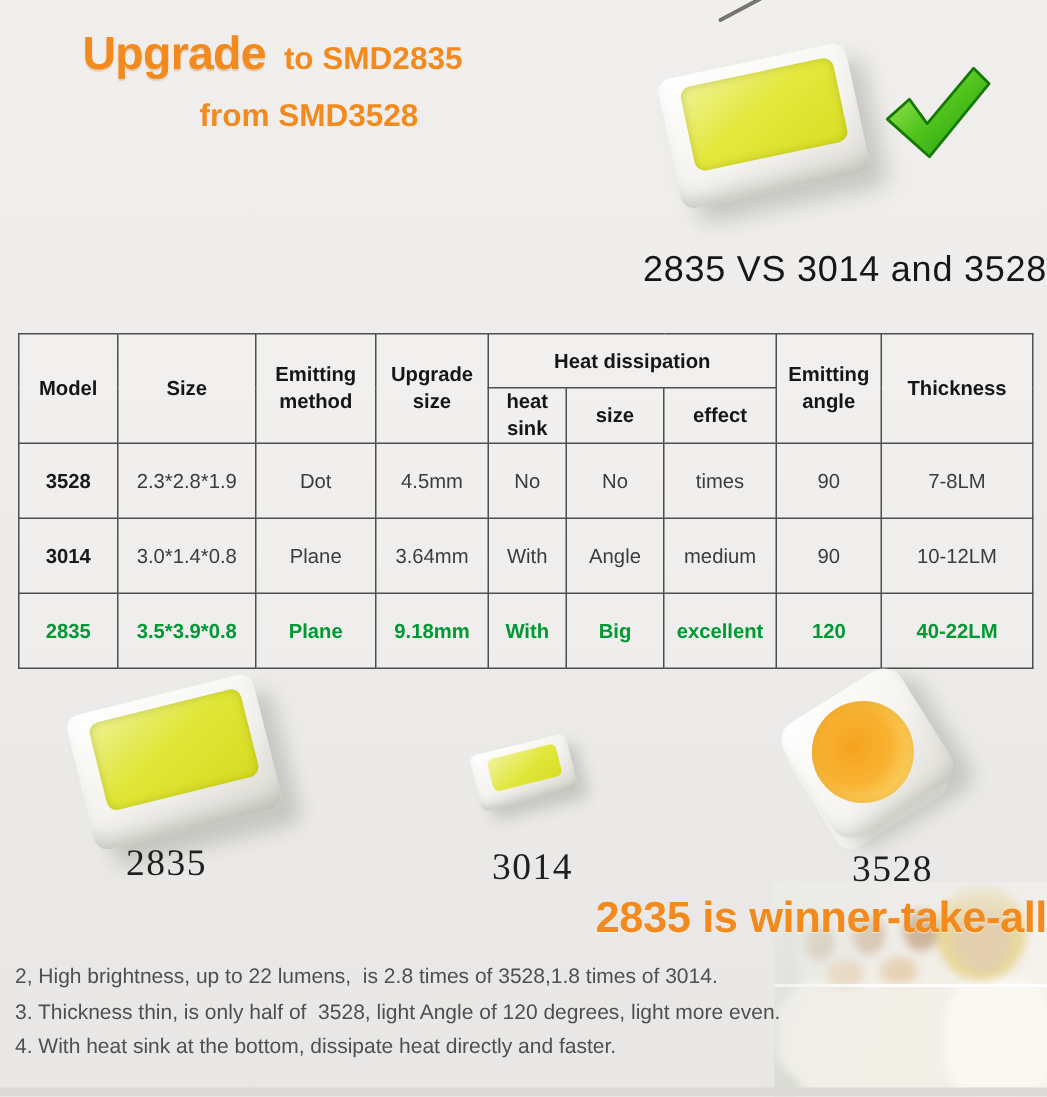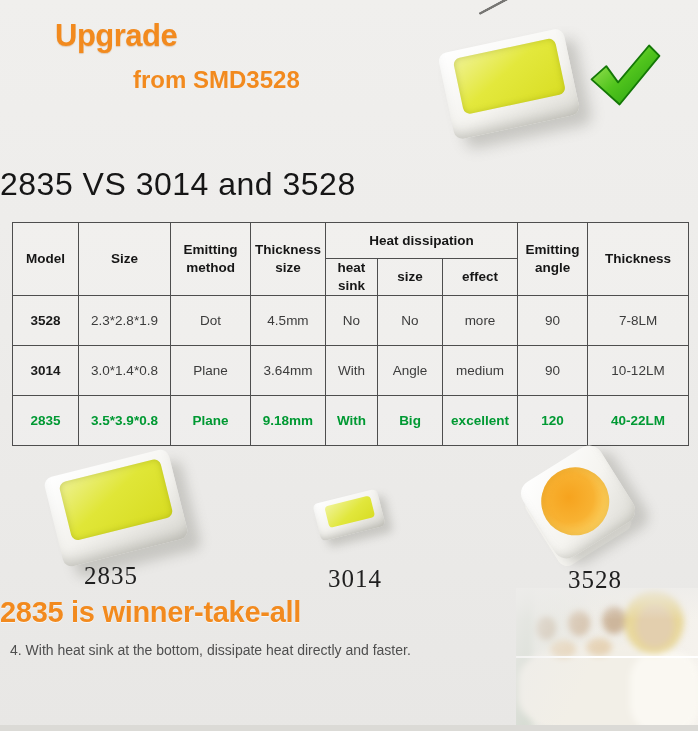--- a/index.html
+++ b/index.html
@@ -7,39 +7,39 @@
     position:relative; width:698px; height:731px; overflow:hidden;
     background:linear-gradient(180deg,#f0efed 0%,#edecea 45%,#e8e7e5 100%);
     font-family:"Liberation Sans","DejaVu Sans",sans-serif;
   }
 
   
   .promo-line1 { position:absolute; left:55px; top:18px; display:flex; align-items:baseline; gap:12px; }
   .promo-word  { font-size:31px; font-weight:800; color:#f28a1e; letter-spacing:-0.5px;
                  text-shadow:0 1px 1px rgba(180,90,0,.25); }
   .promo-rest  { font-size:21px; font-weight:700; color:#f28a1e; }
-  .promo-line2 { position:absolute; left:133px; top:66px; font-size:24px; font-weight:700; color:#f28a1e; }
+  .promo-line2 { position:absolute; left:133px; top:66px; font-size:21px; font-weight:700; color:#f28a1e; }
 
   .needle { position:absolute; left:477px; top:4px; width:36px; height:0;
             border-top:3px solid #63625f; transform:rotate(-28deg); border-radius:2px; opacity:.85; }
 
   
   .hero-chip { position:absolute; left:445px; top:40px; width:128px; height:88px;
                transform:rotate(-12deg); background:linear-gradient(160deg,#ffffff 0%,#f4f3ef 60%,#dddcd6 100%);
                border-radius:9px; box-shadow:10px 12px 14px rgba(110,110,100,.30),
                inset 0 -12px 14px -8px rgba(140,140,130,.45); }
   .hero-chip .face { position:absolute; left:11%; right:8%; top:9%; bottom:26%;
                background:linear-gradient(150deg,#f0f295 0%,#e3e83c 45%,#d9de24 100%);
                border-radius:7px; box-shadow:inset 0 0 6px rgba(120,130,0,.35); }
 
   .check-icon { position:absolute; left:586px; top:44px; width:76px; height:62px; }
 
   
-  .vs-title { position:absolute; left:0; right:0; top:166px; text-align:left;
-              font-size:32px; color:#161616; letter-spacing:.5px; }
+  .vs-title { position:absolute; left:0; right:0; top:166px; text-align:right;
+              font-size:24px; color:#161616; letter-spacing:.5px; }
 
   
   .cmp-table { position:absolute; left:12px; top:222px; border-collapse:collapse;
                table-layout:fixed; width:676px; background:rgba(255,255,255,.18); }
   .cmp-table th, .cmp-table td { border:1px solid #4e4e4e; text-align:center;
                vertical-align:middle; padding:0 2px; }
   .cmp-table thead th { font-weight:700; font-size:13.5px; color:#161616; line-height:1.3; }
   .cmp-table tr.h1 { height:36px; } .cmp-table tr.h2 { height:37px; }
   .cmp-table tbody tr { height:50px; }
   .cmp-table tbody td { font-size:13.5px; color:#3c3c3c; }
@@ -68,21 +68,21 @@
   .chip-3528 .dome { position:absolute; left:10px; top:8px; width:68px; height:68px; border-radius:50%;
                background:radial-gradient(circle at 45% 40%, #f6a31e 0%, #f8b232 45%, #fcd565 75%, #ffeeb0 100%);
                box-shadow:inset 0 0 8px rgba(200,120,0,.35); }
   .chip-label { position:absolute; font-family:"Liberation Serif","DejaVu Serif",serif;
                font-size:25px; color:#1f1f1f; letter-spacing:1px; }
   .lbl-2835 { left:84px;  top:562px; }
   .lbl-3014 { left:328px; top:565px; }
   .lbl-3528 { left:568px; top:566px; }
 
   
-  .winner { position:absolute; left:0; right:0; top:596px; text-align:left;
+  .winner { position:absolute; left:0; right:0; top:596px; text-align:right;
             font-size:29px; font-weight:800; color:#f28a1e; letter-spacing:-0.3px;
             text-shadow:0 1px 0 rgba(255,255,255,.65); z-index:2; }
   .bullets { position:absolute; left:10px; top:639px; z-index:2; }
   .bullet  { font-size:14px; color:#4f4f4f; line-height:23.5px; white-space:pre; }
 
   
   .people { position:absolute; left:516px; top:588px; width:182px; height:143px; z-index:0; overflow:hidden;
             background:linear-gradient(100deg,#dfe3da 0%,#efede7 40%,#f6f3ee 100%); }
   .people .wash { position:absolute; inset:-6px; filter:blur(3px); }
   .blob { position:absolute; border-radius:50%; }
@@ -103,20 +103,21 @@
 
   .bottom-strip { position:absolute; left:0; bottom:0; width:100%; height:6px; background:#dbdad6; }
 </style>
 </head>
 <body>
 
 <div class="canvas">
 
   <div class="promo-line1">
     <span class="promo-word">Upgrade</span>
+    <span class="promo-rest">to SMD2835</span>
   </div>
   <div class="promo-line2">from SMD3528</div>
 
   <div class="needle"></div>
 
   <div class="hero-chip">
     <div class="face"></div>
   </div>
   <svg class="check-icon" viewBox="0 0 100 84">
     <defs>
@@ -141,40 +142,40 @@
         <col style="width:65px">
         <col style="width:75px">
         <col style="width:70px">
         <col style="width:101px">
     </colgroup>
     <thead>
       <tr class="h1">
         <th rowspan="2">Model</th>
         <th rowspan="2">Size</th>
         <th rowspan="2">Emitting method</th>
-        <th rowspan="2">Thickness size</th>
+        <th rowspan="2">Upgrade size</th>
         <th colspan="3">Heat dissipation</th>
         <th rowspan="2">Emitting angle</th>
         <th rowspan="2">Thickness</th>
       </tr>
       <tr class="h2">
         <th>heat sink</th>
         <th>size</th>
         <th>effect</th>
       </tr>
     </thead>
     <tbody>
       <tr>
         <td class="model">3528</td>
         <td>2.3*2.8*1.9</td>
         <td>Dot</td>
         <td>4.5mm</td>
         <td>No</td>
         <td>No</td>
-        <td>more</td>
+        <td>times</td>
         <td>90</td>
         <td>7-8LM</td>
       </tr>
       <tr>
         <td class="model">3014</td>
         <td>3.0*1.4*0.8</td>
         <td>Plane</td>
         <td>3.64mm</td>
         <td>With</td>
         <td>Angle</td>
@@ -221,17 +222,19 @@
       <div class="blob p-h4"></div>
       <div class="blob p-a1"></div>
       <div class="blob p-a2"></div>
     </div>
     <div class="p-line"></div>
     <div class="fade"></div>
   </div>
 
   <div class="winner">2835 is winner-take-all</div>
   <div class="bullets">
+    <div class="bullet">2, High brightness, up to 22 lumens,  is 2.8 times of 3528,1.8 times of 3014.</div>
+    <div class="bullet">3. Thickness thin, is only half of  3528, light Angle of 120 degrees, light more even.</div>
     <div class="bullet">4. With heat sink at the bottom, dissipate heat directly and faster.</div>
   </div>
 
   <div class="bottom-strip"></div>
 </div>
 
 </body></html>

